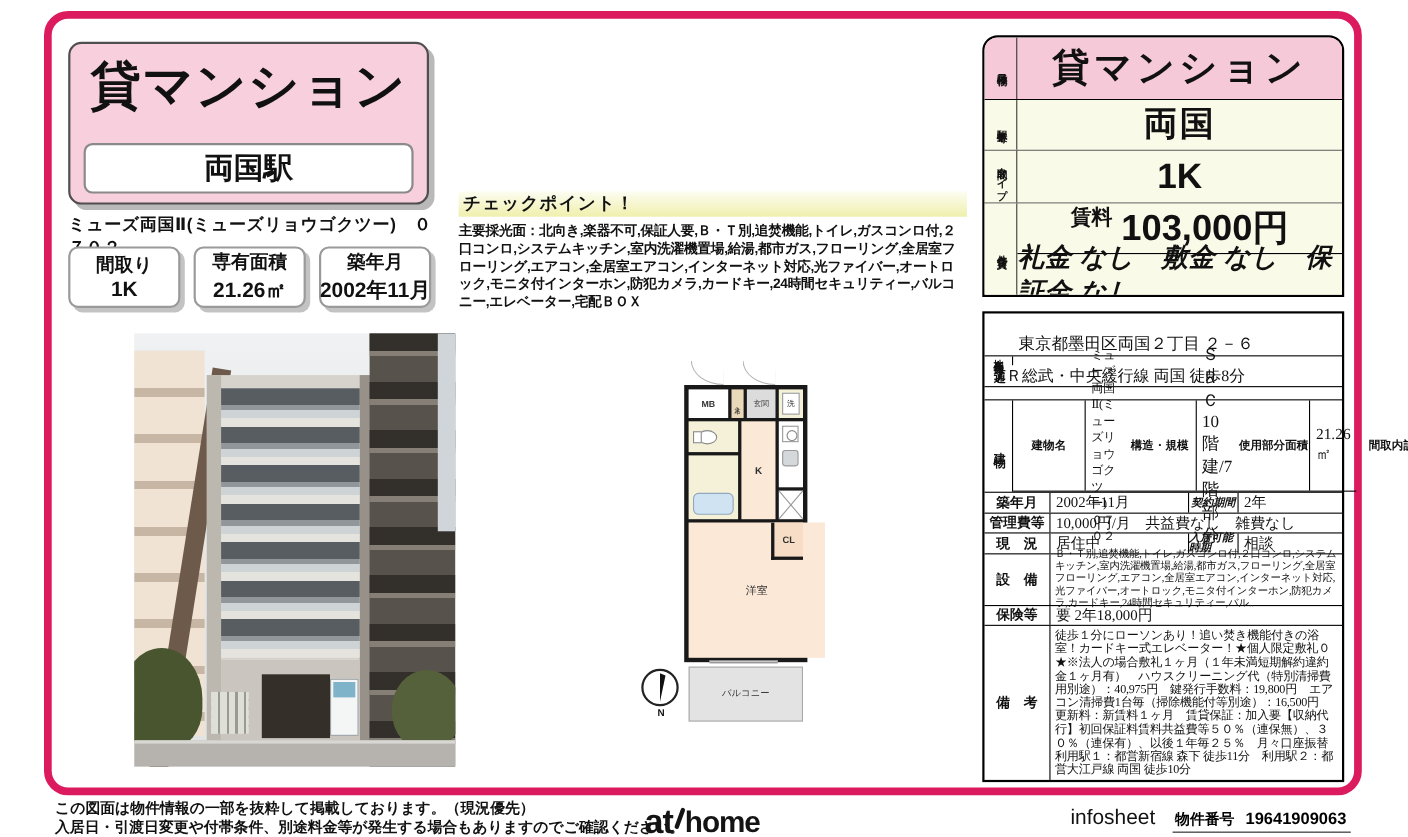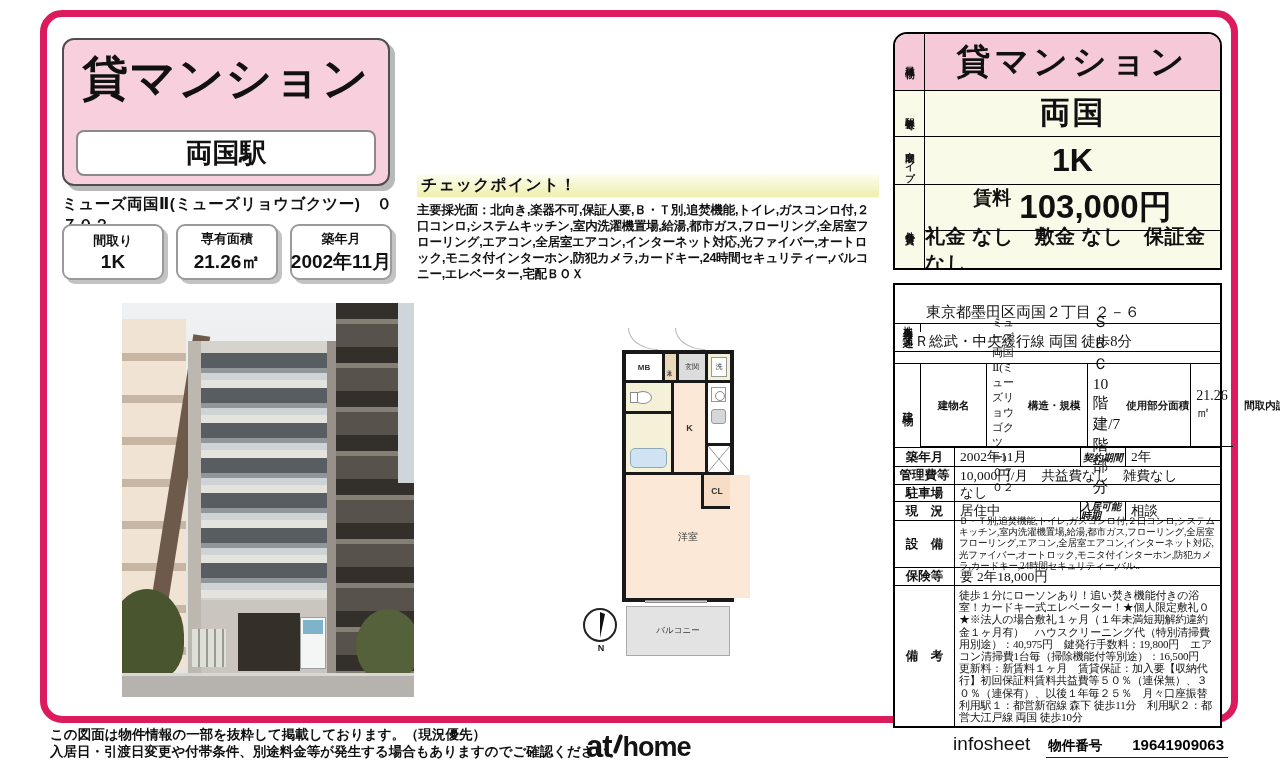--- a/index.html
+++ b/index.html
@@ -17,21 +17,21 @@
   .title-cat { text-align:center; font-size:46px; font-weight:bold; letter-spacing:1px; color:#111; margin-top:8px; }
   .station-box { position:absolute; left:12px; right:12px; bottom:8px; height:46px;
                  background:#fff; border:2px solid #8a8a8a; border-radius:8px;
                  display:flex; align-items:center; justify-content:center;
                  font-size:27px; font-weight:bold; color:#111; }
   .prop-name { position:absolute; left:62px; top:194px; width:332px; font-size:15.5px; font-weight:bold; color:#111; letter-spacing:0.5px; }
 
   .sum-boxes { position:absolute; left:62px; top:224px; width:330px; display:flex; gap:12px; }
   .sum-box { width:102px; height:56px; background:#fff; border:2px solid #9a9a9a; border-radius:9px;
              box-shadow:4px 4px 0 #c3c3c3; display:flex; flex-direction:column; align-items:center; justify-content:center; }
-  .sum-label { font-size:13px; font-weight:bold; color:#111; }
+  .sum-label { font-size:17px; font-weight:bold; color:#111; }
   .sum-value { font-size:19px; font-weight:bold; color:#111; margin-top:1px; white-space:nowrap; }
 
   
   .photo { position:absolute; left:122px; top:303px; width:292px; height:394px; overflow:hidden;
            background:linear-gradient(#eff1f2,#e2e3e3 70%); }
   .ph-left { position:absolute; left:0; top:16px; width:64px; height:350px;
              background:repeating-linear-gradient(to bottom,#f0e3d4 0 34px,#c7b6a4 34px 42px); }
   .ph-diag { position:absolute; left:40px; top:30px; width:17px; height:400px; background:#6d5a4b; transform:rotate(9deg); }
   .ph-main { position:absolute; left:66px; top:38px; width:150px; height:334px; background:#d6d3cd;
              border-left:13px solid #bcb8b0; border-right:11px solid #97918a; }
@@ -102,21 +102,21 @@
             writing-mode:vertical-rl; text-orientation:upright; font-size:9.5px; font-weight:600; color:#111;
             font-family:"Liberation Serif","DejaVu Serif",serif; letter-spacing:-1px; }
   .sval { flex:1; display:flex; align-items:center; justify-content:center; color:#111; }
   .s-cat { font-size:34px; font-weight:bold; letter-spacing:4px; }
   .s-station { font-size:31px; font-weight:bold; letter-spacing:2px; }
   .s-layout { font-size:32px; font-weight:bold; }
   .s-terms { flex-direction:column; padding:0; }
   .rentline { flex:1; width:100%; display:flex; align-items:flex-start; justify-content:center; gap:8px; border-bottom:1.5px solid #000; }
   .rent-label { font-size:19px; font-weight:bold; }
   .rent-val { font-size:33px; font-weight:bold; }
-  .feeline { height:37px; width:100%; display:flex; align-items:center; justify-content:center; font-size:20px; font-weight:bold; letter-spacing:0.5px; }
+  .feeline { height:37px; width:100%; display:flex; align-items:center; justify-content:center; font-size:24px; font-weight:bold; letter-spacing:0.5px;font-style:italic; }
 
   
   .detail { position:absolute; left:893px; top:283px; width:329px; border:2px solid #000; background:#fff;
             font-family:"Liberation Serif","DejaVu Serif",serif; color:#111; }
   .drow { display:flex; border-bottom:1.5px solid #000; align-items:stretch; }
   .detail .drow:last-child { border-bottom:none; }
   .dlabel-v { width:26px; border-right:1.5px solid #000; display:flex; align-items:center; justify-content:center;
               writing-mode:vertical-rl; text-orientation:upright; font-size:9px; font-weight:600; letter-spacing:-1px; }
   .dlabel-v.sp { font-size:11px; letter-spacing:4px; }
   .dlabel { width:60px; border-right:1.5px solid #000; display:flex; align-items:center; justify-content:center;
@@ -149,21 +149,21 @@
 
   
   .footer { position:absolute; left:50px; top:727px; width:1180px; height:32px; }
   .foot-lines { position:absolute; left:0; top:0; font-size:13.5px; font-weight:600; color:#111; line-height:16.5px; }
   .logo { position:absolute; left:536px; top:2px; display:flex; align-items:center; font-weight:bold; color:#141414; }
   .logo-at { font-size:31px; letter-spacing:-1px; }
   .logo-slash { width:4px; height:20px; background:#141414; transform:rotate(20deg); margin:0 3px 6px 4px; border-radius:2px; }
   .logo-home { font-size:27px; letter-spacing:-1px; }
   .foot-right { position:absolute; right:2px; top:6px; display:flex; align-items:baseline; gap:16px; }
   .infosheet { font-size:19px; color:#111; }
-  .propno { display:flex; align-items:baseline; gap:30px; border-bottom:1.5px solid #222; padding:0 4px 2px 2px; }
+  .propno { display:flex; align-items:baseline; gap:10px; border-bottom:1.5px solid #222; padding:0 4px 2px 2px; }
   .propno-label { font-size:13.5px; font-weight:bold; }
   .propno-num { font-size:15px; font-weight:600; font-family:"Liberation Sans","DejaVu Sans",sans-serif; }
 </style>
 </head>
 <body>
 
 <div class="page">
   <div class="frame"></div>
 
   <div class="title-box">
@@ -314,24 +314,20 @@
     <div class="drow d-built">
       <div class="dlabel">築年月</div>
       <div class="dval sm">2002年11月</div>
       <div class="dlabel2">契約期間</div>
       <div class="dval2">2年</div>
     </div>
     <div class="drow d-mgmt">
       <div class="dlabel">管理費等</div>
       <div class="dval sm">10,000円/月　共益費なし　雑費なし</div>
     </div>
-    <div class="drow d-park">
-      <div class="dlabel">駐車場</div>
-      <div class="dval sm">なし</div>
-    </div>
     <div class="drow d-status">
       <div class="dlabel">現　況</div>
       <div class="dval sm">居住中</div>
       <div class="dlabel2">入居可能時期</div>
       <div class="dval2">相談</div>
     </div>
     <div class="drow d-equip">
       <div class="dlabel">設　備</div>
       <div class="dval">Ｂ・Ｔ別,追焚機能,トイレ,ガスコンロ付,２口コンロ,システムキッチン,室内洗濯機置場,給湯,都市ガス,フローリング,全居室フローリング,エアコン,全居室エアコン,インターネット対応,光ファイバー,オートロック,モニタ付インターホン,防犯カメラ,カードキー,24時間セキュリティー,バル..</div>
     </div>

